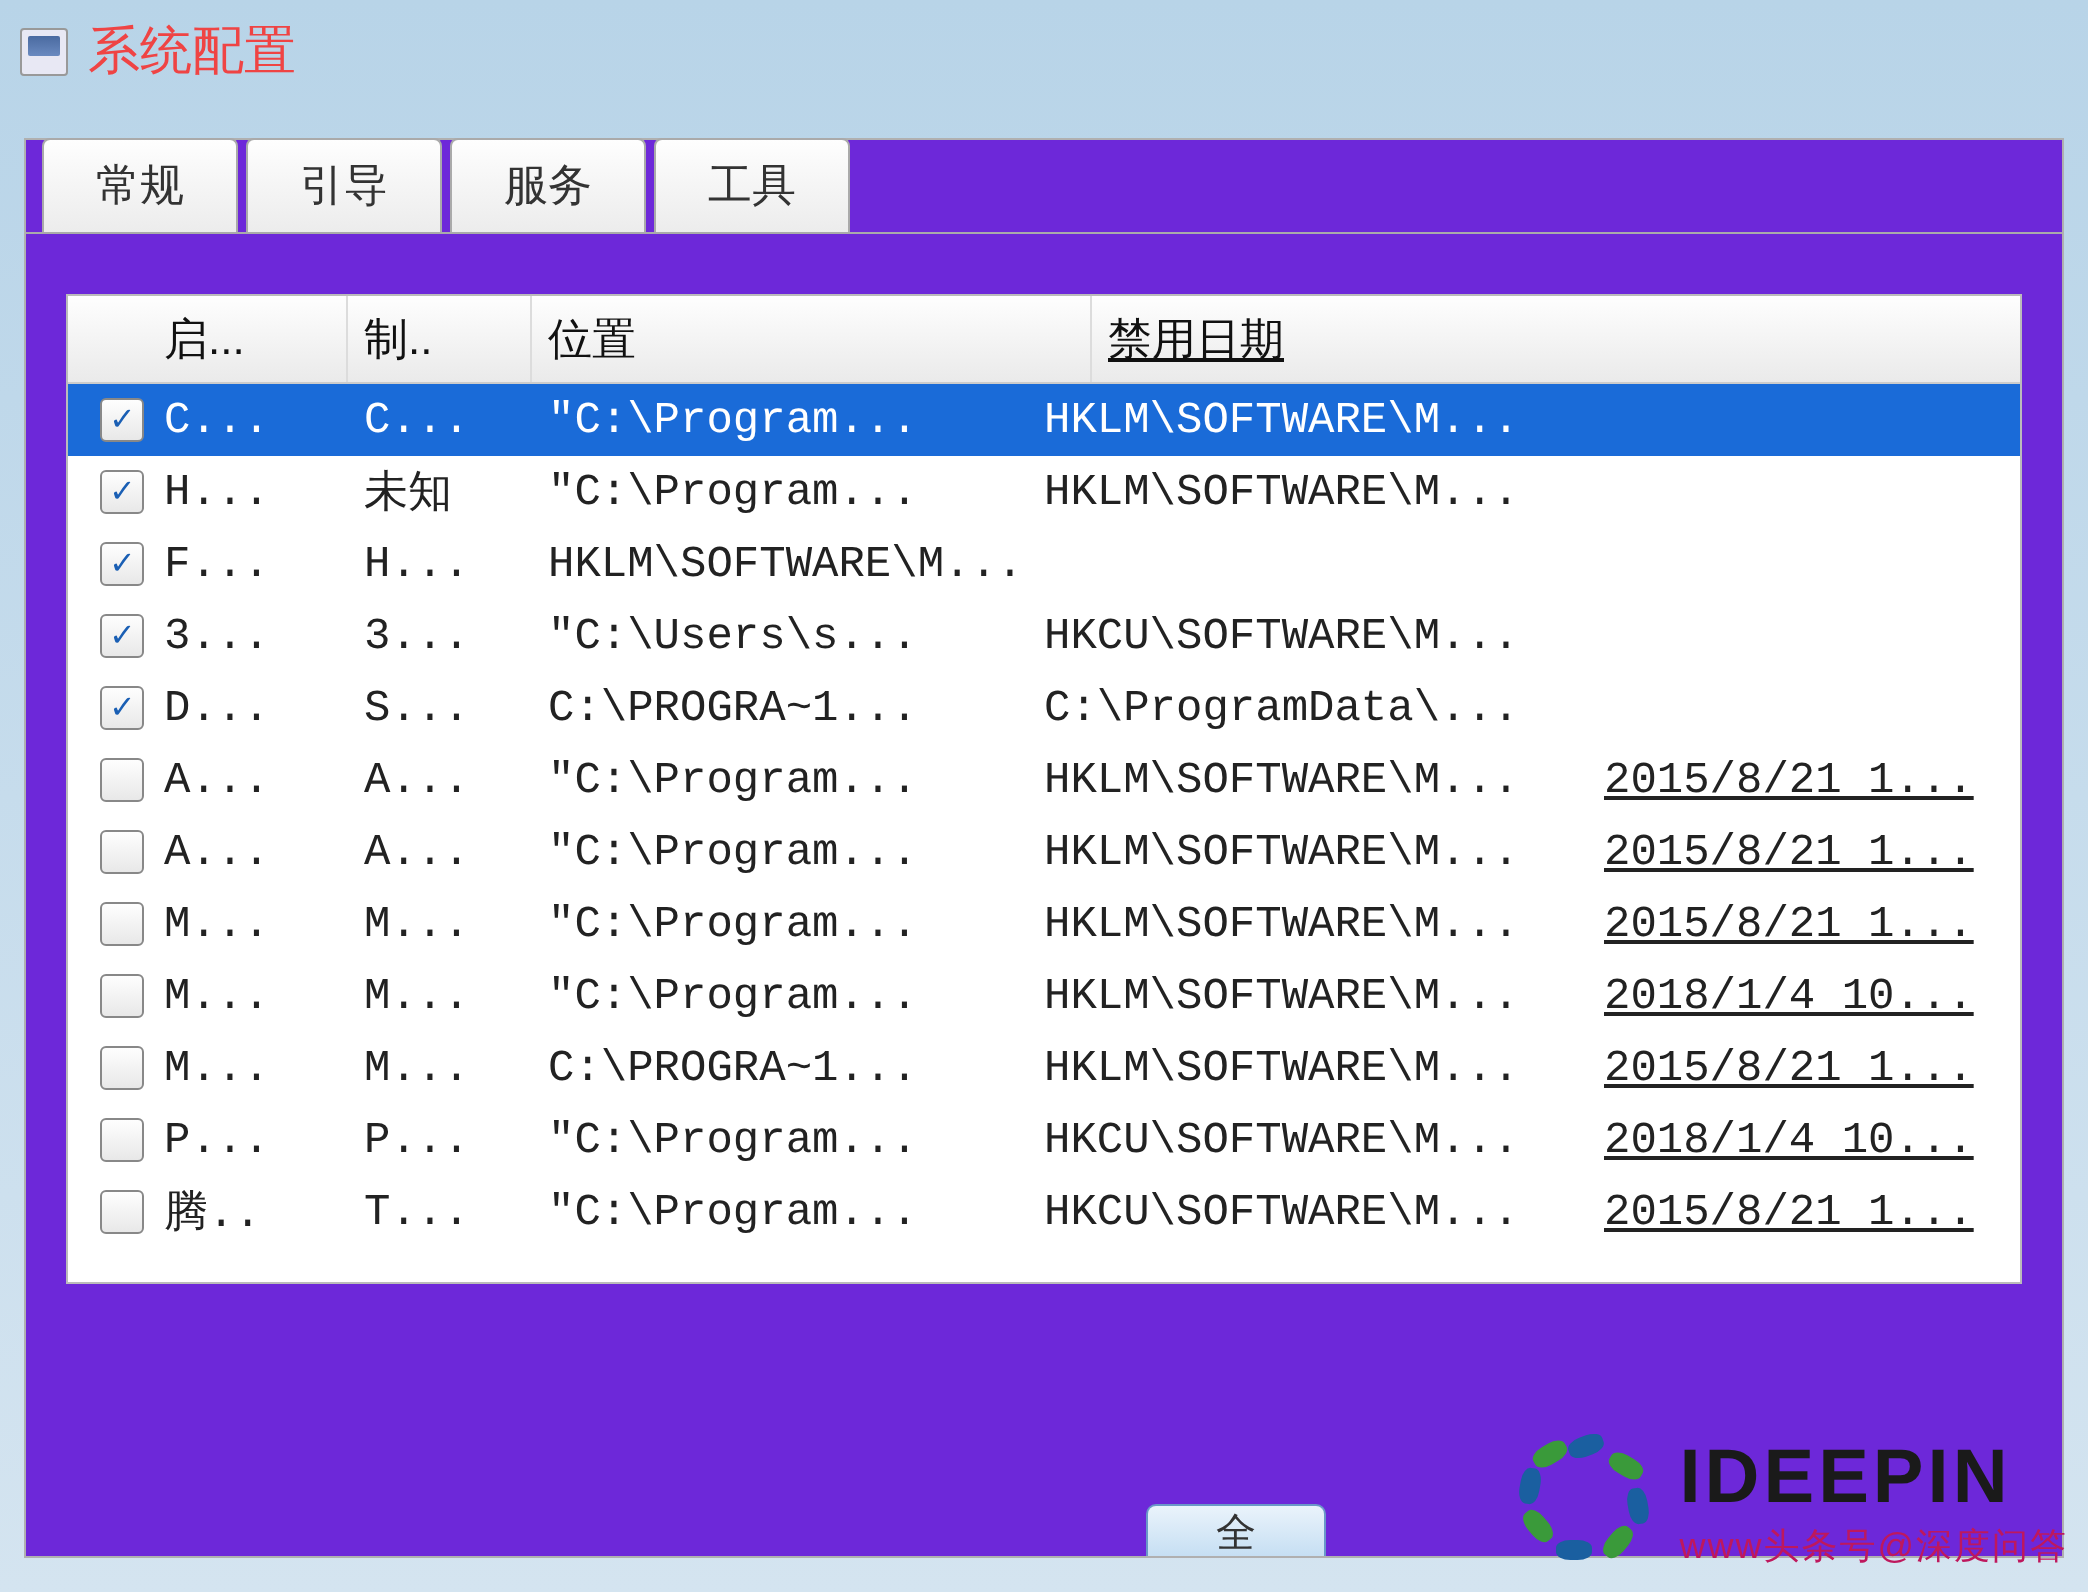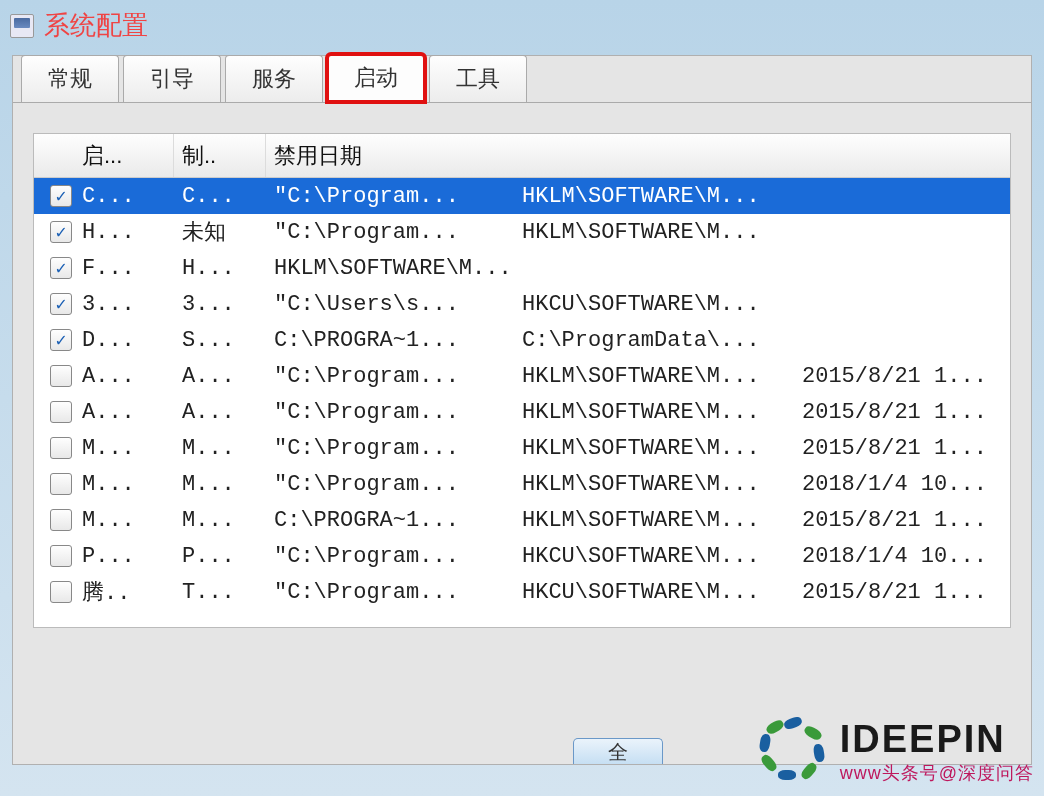--- a/index.html
+++ b/index.html
@@ -31,23 +31,23 @@
       left: 3px; top: 3px;
       width: 16px; height: 10px;
       background: linear-gradient(#4a6aa0, #6a8ac0);
       border-radius: 1px;
     }
     .title-text {
       font-size: 26px;
       color: #ef4444;
     }
     .dialog-body {
-      background: #e5e5e5;
+      background: #6d28d9;
       border: 1px solid #b0b0b0;
-      margin: 0 12px;
+      margin: 14px 12px;
       height: 710px;
       position: relative;
     }
     .tab-strip {
       display: flex;
       position: relative;
       top: -1px;
       margin-left: 8px;
       height: 46px;
       align-items: flex-end;
@@ -101,21 +101,21 @@
       display: flex;
       align-items: center;
       position: relative;
       cursor: pointer;
     }
     .col-chk { width: 40px; border-right:none;}
     .col-startup { width: 100px; }
     .col-maker { width: 92px; }
     .col-cmd { width: 248px; }
     .col-loc { width: 280px; }
-    .col-date { width: 200px; flex:1; border-right:none;}
+    .col-date { width: 200px; flex:1; border-right:none;text-decoration:underline;}
     .grid-body {
       overflow-y: auto;
     }
     .row {
       display: flex;
       align-items: center;
       height: 36px;
       font-family: "Courier New", monospace;
       font-size: 22px;
       color: #222;
@@ -210,30 +210,30 @@
 <div class="titlebar">
   <div class="titlebar-icon"></div>
   <div class="title-text">系统配置</div>
 </div>
 
 <div class="dialog-body">
   <div class="tab-strip">
     <div class="tab">常规</div>
     <div class="tab">引导</div>
     <div class="tab">服务</div>
-    <div class="tab active highlighted">启动</div>
     <div class="tab">工具</div>
   </div>
 
   <div class="tab-content">
     <div class="grid-wrapper">
       <div class="grid-header">
         <div class="col-h col-chk"></div>
         <div class="col-h col-startup">启...</div>
         <div class="col-h col-maker">制..</div>
+        <div class="col-h col-loc">位置</div>
         <div class="col-h col-date">禁用日期</div>
       </div>
       <div class="grid-body" id="grid-body">
           <div class="row selected">
             <div class="cell col-chk">
               <div class="checkbox checked"></div>
             </div>
             <div class="cell col-startup">C...</div>
             <div class="cell col-maker">C...</div>
             <div class="cell col-cmd">"C:\Program...</div>

